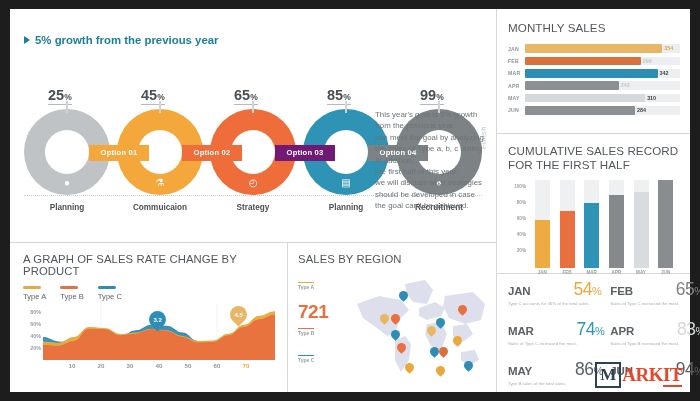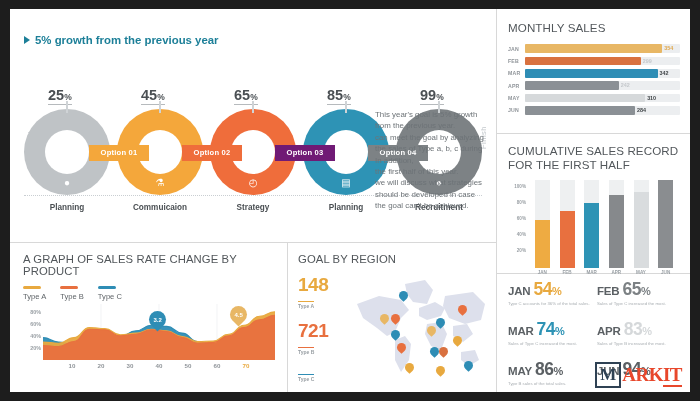--- a/index.html
+++ b/index.html
@@ -60,21 +60,21 @@
   .colfill{position:absolute;left:0;bottom:0;width:15px;}
   .xrow{position:absolute;left:22px;right:2px;top:90px;height:10px;}
   .xlab{position:absolute;width:15px;text-align:center;font-size:4.6px;font-weight:bold;color:#9aa0a5;}
 
   
   #pctgrid{left:486px;top:264px;width:194px;height:119px;padding:6px 10px 0 12px;}
   .pgrid{display:grid;grid-template-columns:1fr 1fr;gap:2px 6px;}
   .pcell{height:38px;}
   .pline{display:flex;align-items:baseline;gap:3px;}
   .pmon{font-size:11.5px;color:#5b6064;font-weight:bold;letter-spacing:-.2px;}
-  .pnum{font-size:17.5px;font-weight:bold;letter-spacing:-.5px;}
+  .pnum{font-size:17.5px;font-weight:normal;letter-spacing:-.5px;margin-left:40px;}
   .pnum span{font-size:11px;}
   .pdesc{font-size:4.3px;color:#a9aeb2;line-height:6px;margin-top:1px;}
 
   
   #area{left:0;top:233px;width:277px;height:150px;padding:11px 10px 0 13px;}
   .sec-title{font-size:11.3px;color:#52575b;letter-spacing:.1px;}
   .legend{display:flex;gap:14px;margin-top:9px;}
   .lg{font-size:7.6px;color:#5f6468;}
   .lgbar{width:18px;height:2.6px;border-radius:2px;margin-bottom:3px;}
   .areawrap{position:absolute;left:13px;top:62px;width:252px;height:70px;}
@@ -377,23 +377,23 @@
               <em>3.2</em>
             </div>
             <div class="pin" style="left: 206.88px; top: 2.24px; background: rgb(232, 183, 101);">
               <em>4.5</em>
             </div>
           </div>
     </div>
   </div>
 
   <div class="panel" id="region">
-    <div class="sec-title">GOAL BY REGION</div>
+    <div class="sec-title">SALES BY REGION</div>
     <div id="regionstats" style="margin-top:10px;">
-          <div style="margin-bottom: 9px;"><div class="bignum" style="color:#e8a93f;">148</div><div class="bigsub" style="border-color:#e8a93f;">Type A</div></div>
+          <div style="margin-bottom: 9px;"><div class="bigsub" style="border-color:#e8a93f;">Type A</div></div>
           <div style="margin-bottom: 9px;"><div class="bignum" style="color:#e8703f;">721</div><div class="bigsub" style="border-color:#e8703f;">Type B</div></div>
           <div style="margin-bottom: 9px;"><div class="bigsub" style="border-color:#2e8db5;">Type C</div></div>
         </div>
     <div class="mapwrap">
       <svg viewBox="0 0 140 104" style="position:absolute;left:0;top:0;width:140px;height:104px;">
         <g fill="#dde0ec">
           <path d="M8 30 L30 22 L52 26 L60 36 L52 44 L46 58 L38 62 L28 54 L14 44 Z"></path>
           <path d="M56 10 L76 6 L84 16 L78 30 L64 28 L58 20 Z"></path>
           <path d="M46 66 L56 62 L62 70 L60 86 L52 98 L46 86 Z"></path>
           <path d="M70 34 L86 28 L96 34 L92 42 L78 46 L70 42 Z"></path>

